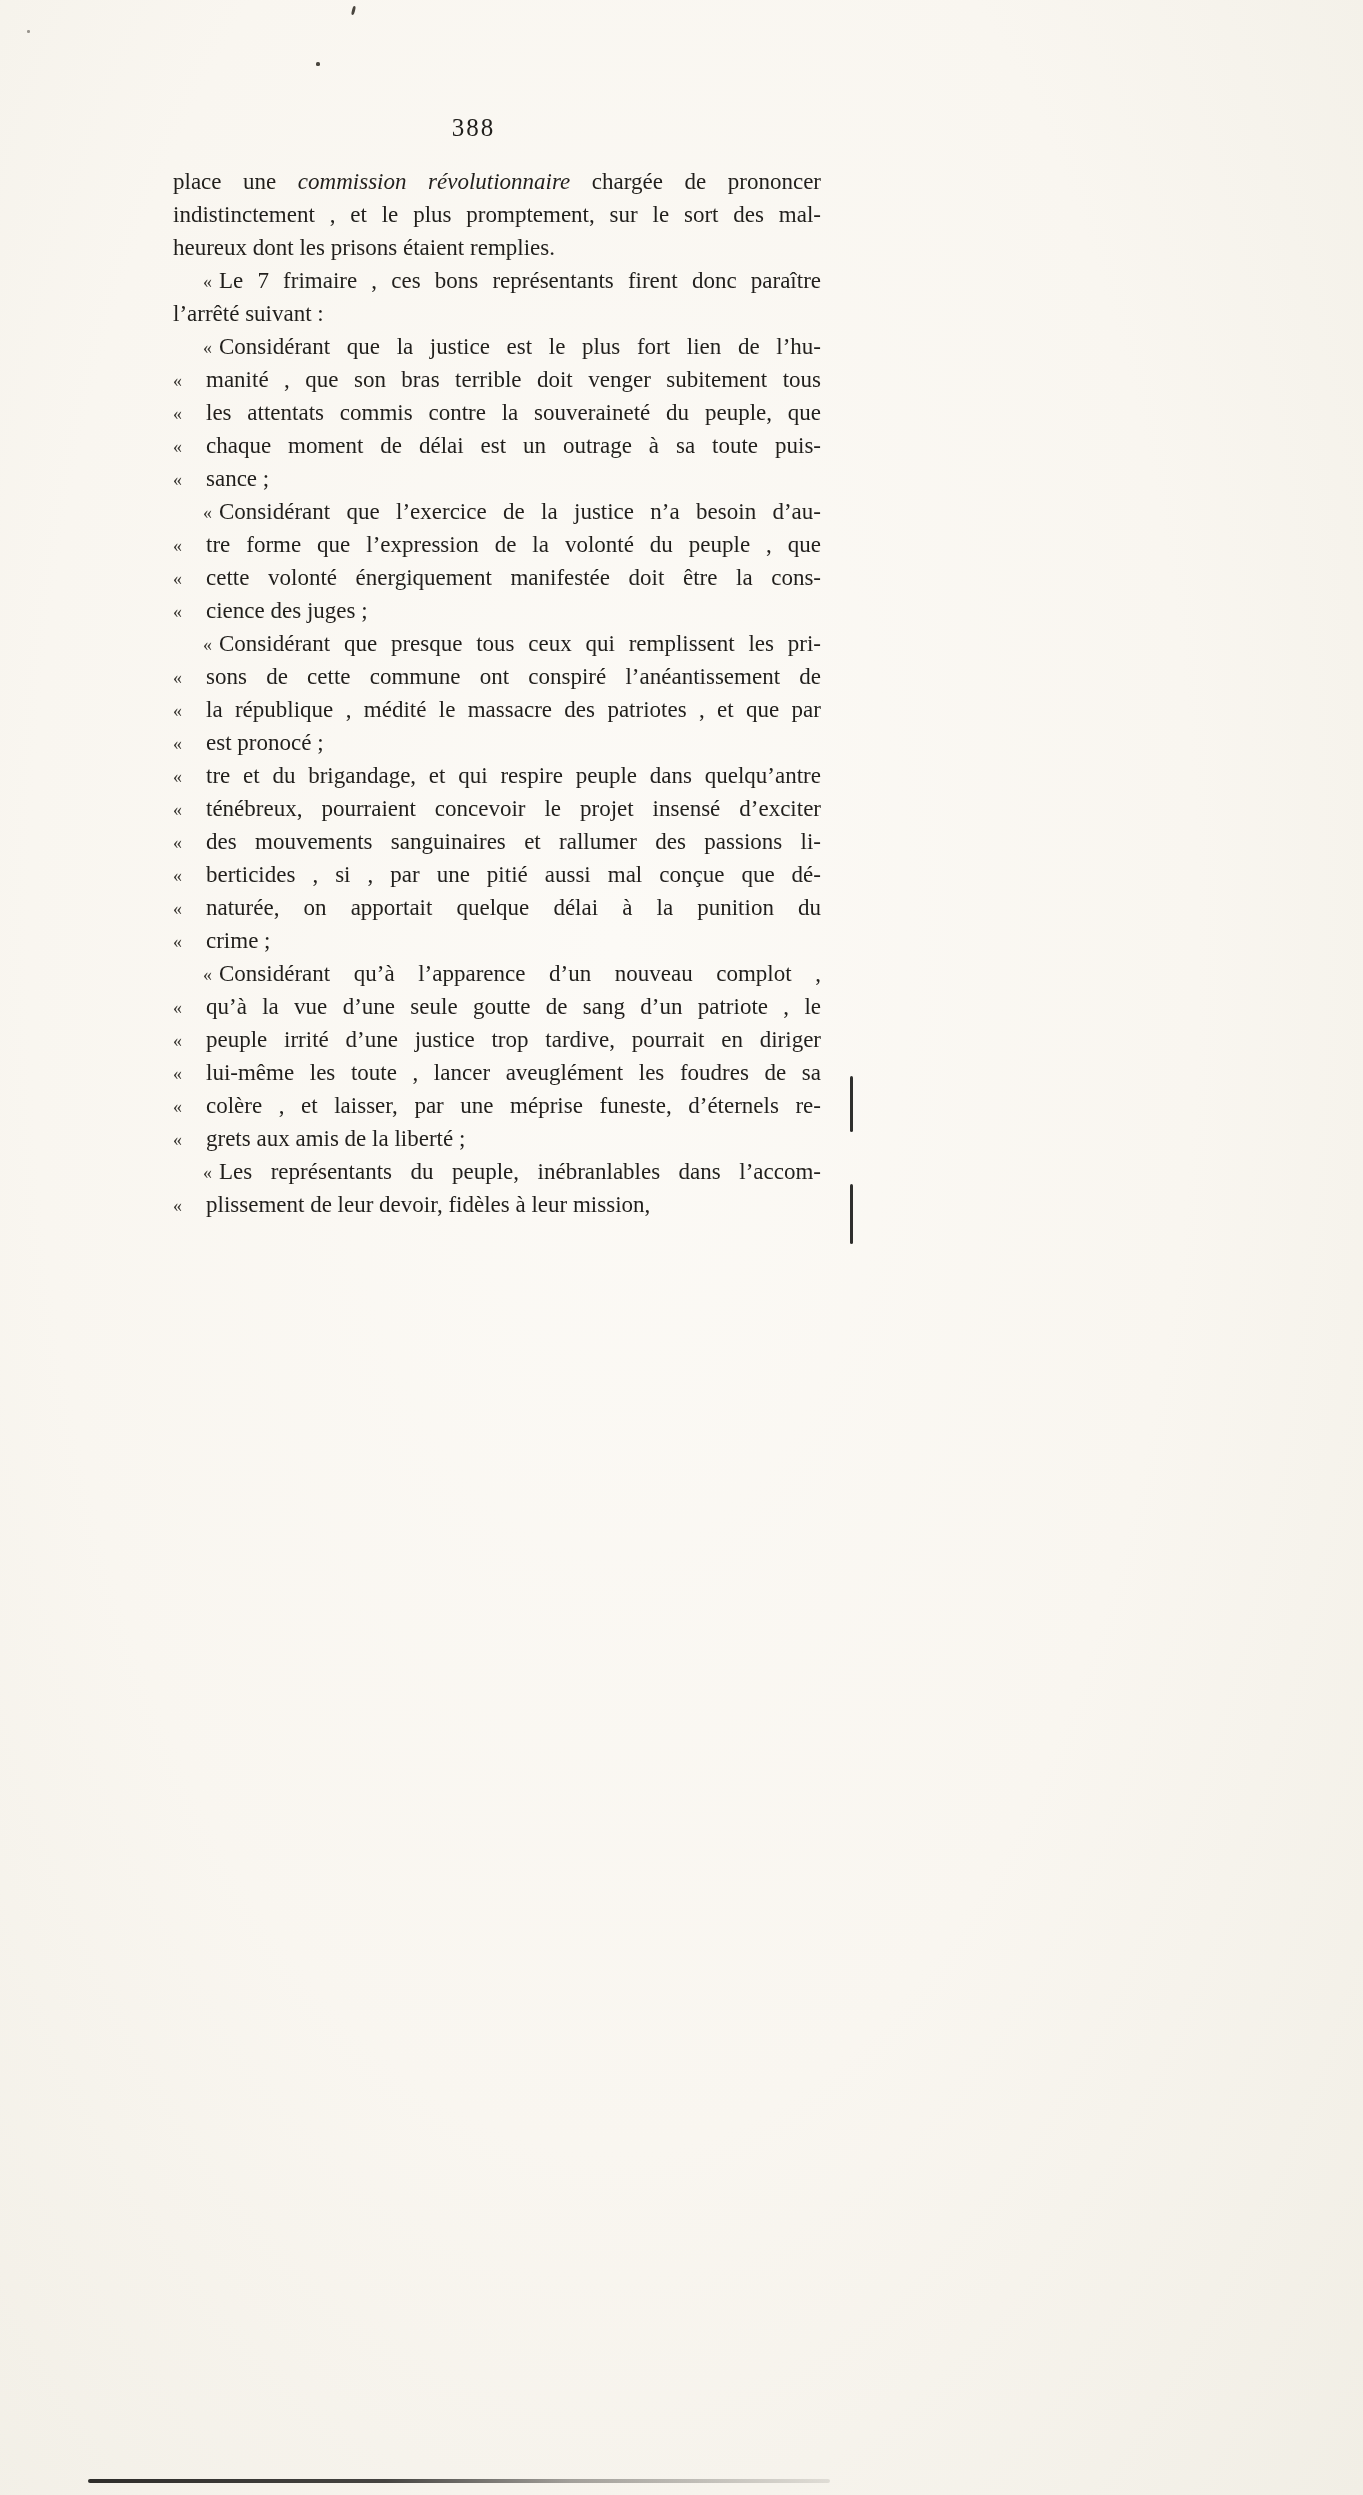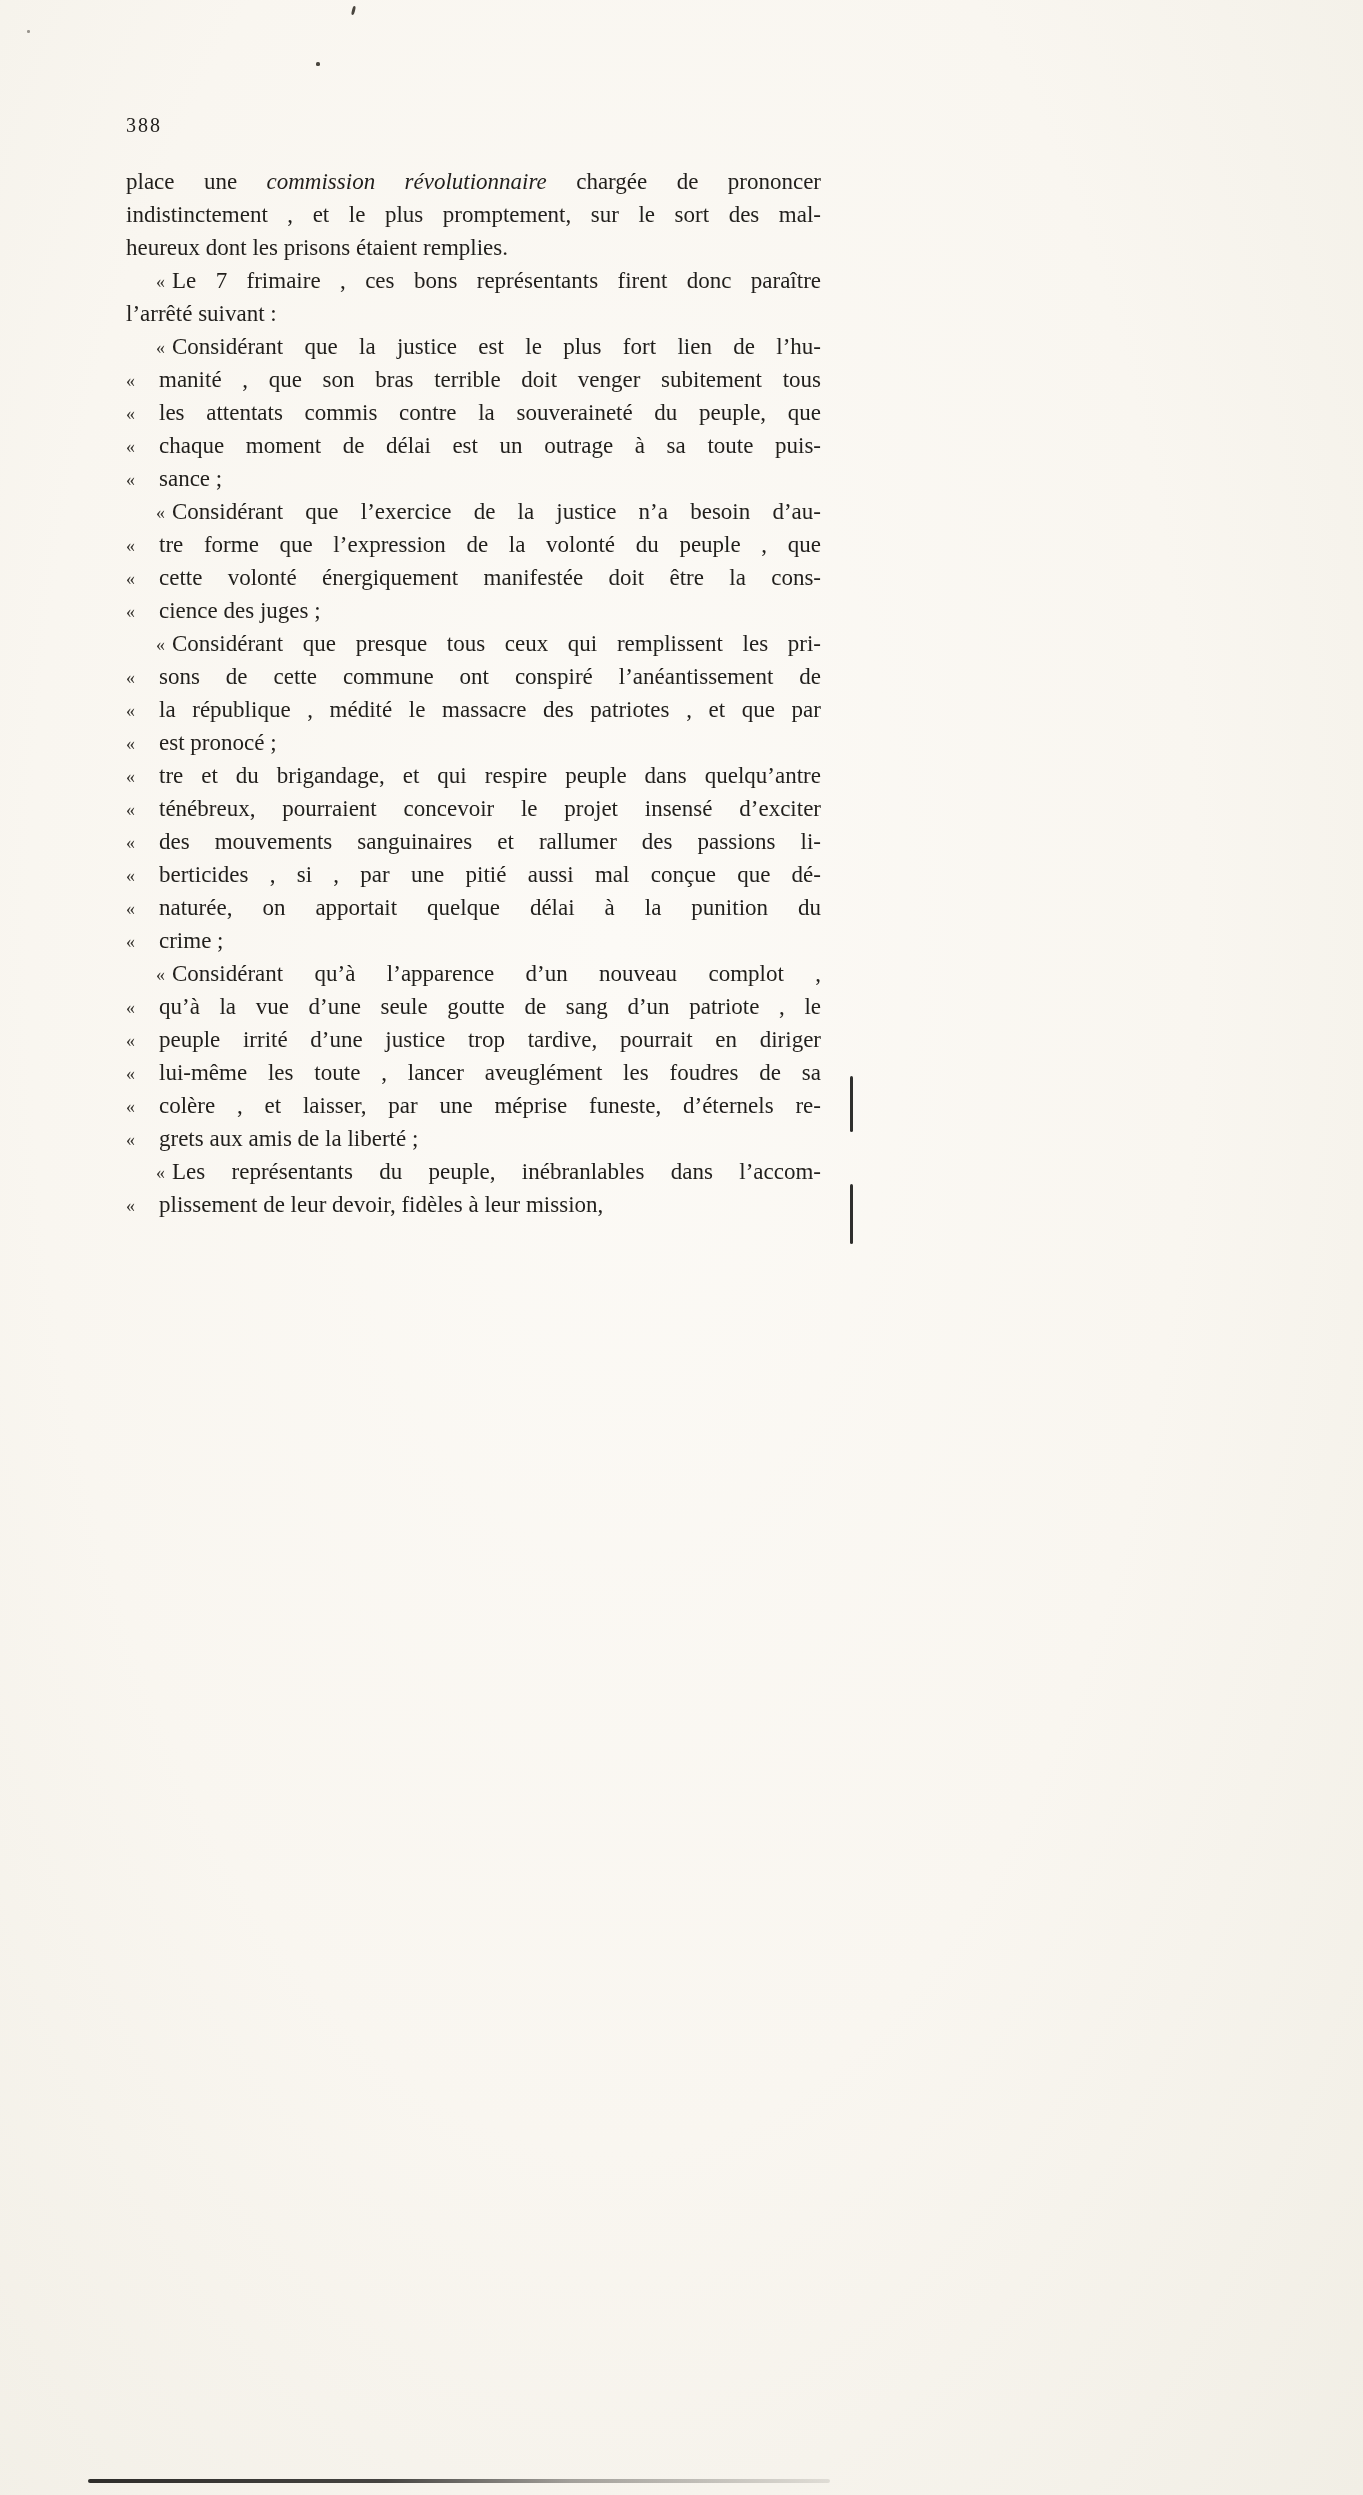--- a/index.html
+++ b/index.html
@@ -10,35 +10,36 @@
     overflow: hidden;
     background: radial-gradient(ellipse at 45% 38%, #fcfaf6 0%, #f9f6f0 55%, #f1eee5 100%);
     font-family: "Liberation Serif", "DejaVu Serif", serif;
     color: #211f1c;
   }
   .page-number {
     position: absolute;
     top: 114px;
     left: 126px;
     width: 695px;
-    text-align: left;
-    font-size: 20px;
+    text-align: center;
+    font-size: 25px;
     letter-spacing: 2px;
   }
   .text-block {
     position: absolute;
     top: 165px;
     left: 126px;
     width: 695px;
     font-size: 23px;
   }
   .line {
     height: 33px;
     line-height: 33px;
     overflow: hidden;
+    margin-left: 47px;
   }
   .just {
     text-align: justify;
     text-align-last: justify;
   }
   .para { text-indent: 30px; }
   .hang-q {
     display: inline-block;
     width: 33px;
     font-size: 18px;

